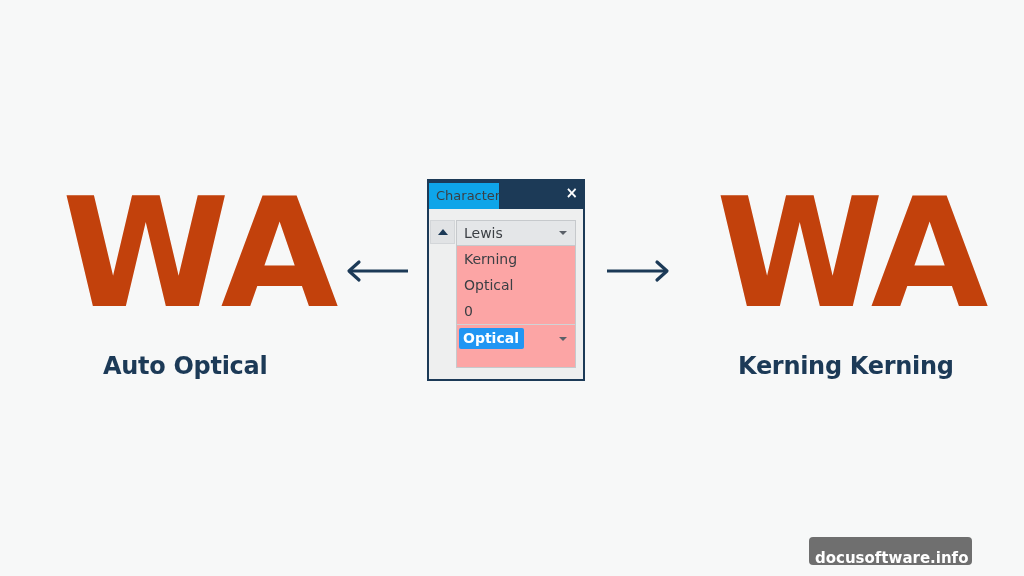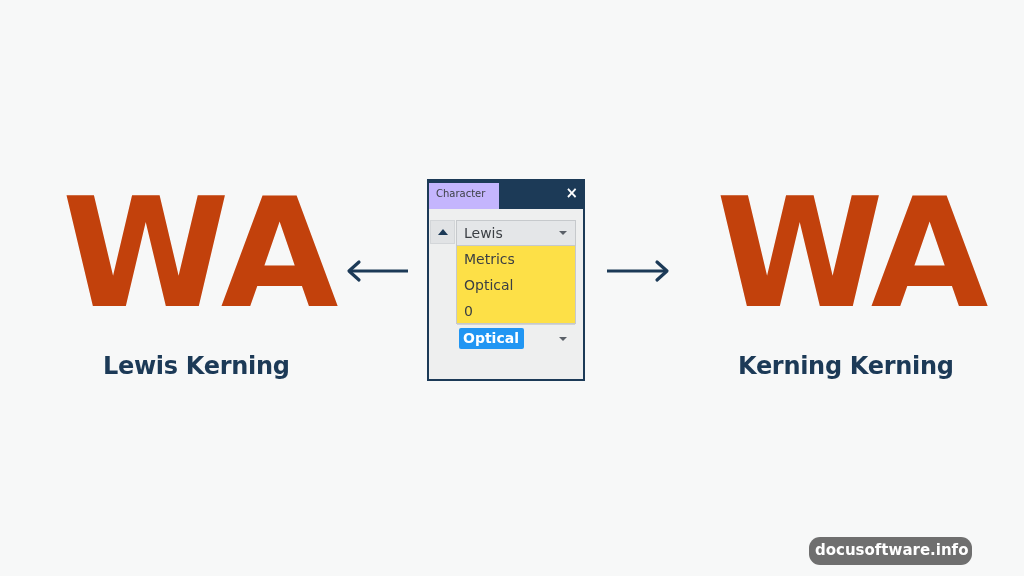--- a/index.html
+++ b/index.html
@@ -50,22 +50,22 @@
     }
     .panel-header {
       position: relative;
       height: 28px;
       background: #1c3a57;
     }
     .panel-tab {
       position: absolute;
       left: 0; top: 2px;
       height: 26px; width: 70px;
-      background: #c4b5fd;
-      font-size: 10px;
+      background: #0ea5e9;
+      font-size: 13px;
       color: #3b3f44;
       padding: 5px 0 0 7px;
     }
     .panel-close {
       position: absolute;
       right: 5px; top: 3px;
       color: #ffffff;
       font-size: 15px;
       font-weight: bold;
       cursor: pointer;
@@ -83,22 +83,22 @@
     .side-btn .tri {
       width: 0; height: 0;
       border-left: 5px solid transparent;
       border-right: 5px solid transparent;
       border-bottom: 6px solid #1c3a57;
     }
 
     .dropdown {
       position: absolute;
       left: 27px; top: 11px;
-      width: 120px; height: 104px;
-      background: #fde047;
+      width: 120px; height: 148px;
+      background: #fca5a5;
       border: 1px solid #c6c9cc;
     }
     .dd-head {
       height: 25px;
       background: #e4e6e8;
       border-bottom: 1px solid #c6c9cc;
       display: flex; align-items: center; justify-content: space-between;
       padding: 0 8px 0 7px;
       font-size: 14px; color: #3b3f44;
     }
@@ -127,56 +127,56 @@
       font-weight: bold;
       padding: 2px 5px 3px 4px;
       border-radius: 2px;
     }
 
     .watermark {
       position: absolute;
       left: 809px; top: 537px;
       width: 163px; height: 28px;
       background: #6f6f6f;
-      border-radius: 11px;
+      border-radius: 4px;
       color: #ffffff;
       font-family: "DejaVu Sans", sans-serif;
       font-weight: bold;
       font-size: 15px;
-      padding: 4px 0 0 6px;
+      padding: 12px 0 0 6px;
     }
   </style>
 </head>
 <body>
 
 <div class="stage">
 
   <div id="wa-left" class="big-letters">WA</div>
-  <div id="cap-left" class="caption">Lewis Kerning</div>
+  <div id="cap-left" class="caption">Auto Optical</div>
 
   <svg id="arrow-left" class="arrow" width="66" height="26" viewBox="0 0 66 26">
     <line x1="6" y1="13" x2="64" y2="13" stroke="#1c3a57" stroke-width="3"></line>
     <polyline points="15,4 5,13 15,22" fill="none" stroke="#1c3a57" stroke-width="3.2" stroke-linecap="round" stroke-linejoin="round"></polyline>
   </svg>
 
   <div class="panel">
     <div class="panel-header">
       <div class="panel-tab">Character</div>
       <div class="panel-close">×</div>
     </div>
     <div class="panel-body">
       <div class="side-btn">
         <div class="tri"></div>
       </div>
       <div class="dropdown">
         <div class="dd-head">
           <span>Lewis</span>
           <span class="caret"></span>
         </div>
-        <div class="dd-item">Metrics</div>
+        <div class="dd-item">Kerning</div>
         <div class="dd-item">Optical</div>
         <div class="dd-item">0</div>
         <div class="dd-sel-row">
           <span class="dd-sel">Optical</span>
           <span class="caret"></span>
         </div>
       </div>
     </div>
   </div>
 

